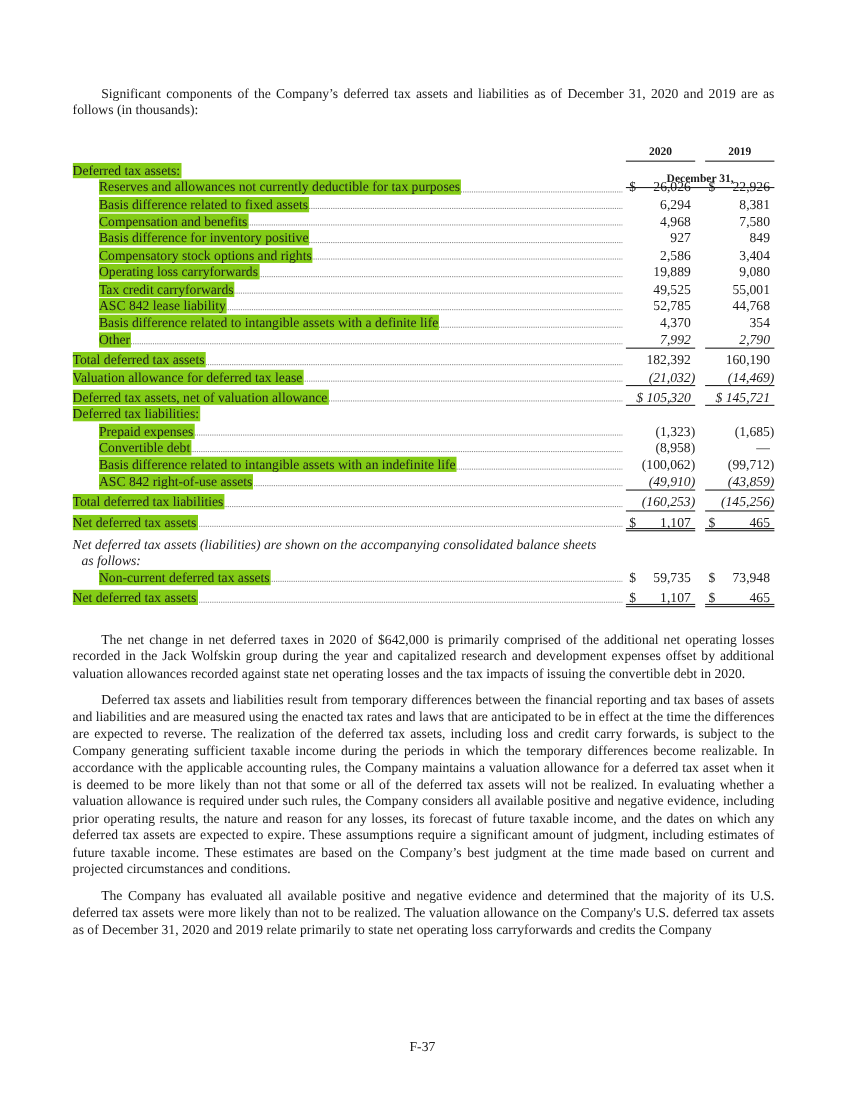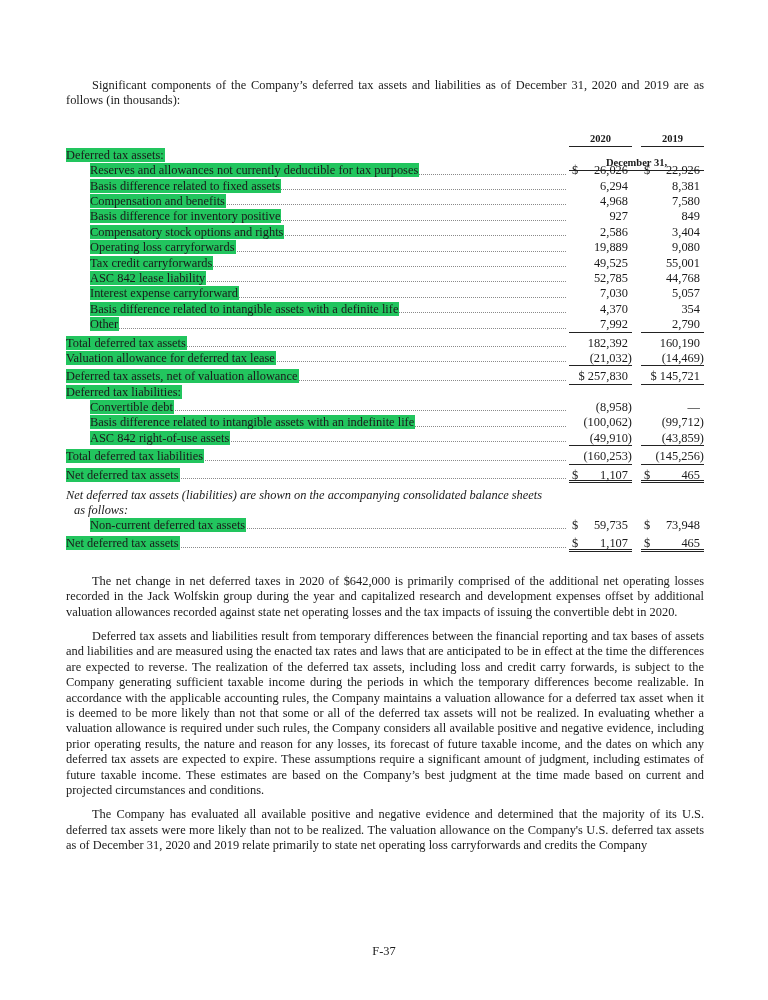--- a/index.html
+++ b/index.html
@@ -31,36 +31,36 @@
       border-bottom: 1.2px solid #222;
     }
     .hdr-year.c1 { left: 503px; }
     .hdr-year.c2 { left: 575px; }
 
     .row { position: relative; height: 15.4px; white-space: nowrap; }
     .row .lbl {
       position: absolute; left: 0; top: 0; width: 500px; overflow: hidden;
     }
     .row .lbl.ind1 { left: 24px; width: 476px; }
-    .row .lbl span.t { background: #22c55e; padding-right: 1px; }
+    .row .lbl span.t { background: #84cc16; padding-right: 1px; }
     .row .lbl .dots {
       position: absolute; left: 0; right: 0; bottom: 4px;
       border-bottom: 1px dotted #8a8a8a; z-index: 0;
     }
     .row .lbl span.t { position: relative; z-index: 1; }
 
     .cell {
       position: absolute; top: 0; width: 63px; height: 15.4px;
     }
     .cell.c1 { left: 503px; }
     .cell.c2 { left: 575px; }
     .cell .cur { position: absolute; left: 3px; top: 0; }
     .cell .val { position: absolute; right: 0; top: 0; }
     .cell .val.pos { right: 4px; }
-    .cell.ul { border-bottom: 1.2px solid #222; }
+    .cell.ul { border-bottom: 1.2px solid #222; font-style: italic; }
     .cell.dbl { border-bottom: 3.5px double #222; }
 
     .gap-s { height: 3px; }
     .gap-m { height: 5px; }
 
     .wrap-row { position: relative; height: 30px; }
     .wrap-row .lbl { position: absolute; left: 0; top: 0; width: 480px; white-space: normal; font-style: italic; }
     .wrap-row .lbl .l2 { padding-left: 8px; display: block; }
 
     .p2 { margin-top: 22px; }
@@ -160,29 +160,20 @@
     <div class="row">
       <div class="lbl ind1"><span class="dots"></span><span class="t">ASC 842 lease liability</span></div>
       <div class="cell c1">
           <span class="val pos">52,785</span>
         </div>
       <div class="cell c2">
           <span class="val pos">44,768</span>
         </div>
     </div>
     <div class="row">
-      <div class="lbl ind1"><span class="dots"></span><span class="t">Interest expense carryforward</span></div>
-      <div class="cell c1">
-          <span class="val pos">7,030</span>
-        </div>
-      <div class="cell c2">
-          <span class="val pos">5,057</span>
-        </div>
-    </div>
-    <div class="row">
       <div class="lbl ind1"><span class="dots"></span><span class="t">Basis difference related to intangible assets with a definite life</span></div>
       <div class="cell c1">
           <span class="val pos">4,370</span>
         </div>
       <div class="cell c2">
           <span class="val pos">354</span>
         </div>
     </div>
     <div class="row">
       <div class="lbl ind1"><span class="dots"></span><span class="t">Other</span></div>
@@ -210,30 +201,39 @@
           <span class="val">(21,032)</span>
         </div>
       <div class="cell c2 ul">
           <span class="val">(14,469)</span>
         </div>
     </div>
     <div class="gap-s"></div>
     <div class="row">
       <div class="lbl"><span class="dots"></span><span class="t">Deferred tax assets, net of valuation allowance</span></div>
       <div class="cell c1 ul">
-          <span class="val pos">$ 257,830</span>
+          <span class="val pos">$ 105,320</span>
         </div>
       <div class="cell c2 ul">
           <span class="val pos">$ 145,721</span>
         </div>
     </div>
     <div class="row">
       <div class="lbl nodots"><span class="t">Deferred tax liabilities:</span></div>
     </div>
 
+    <div class="row">
+      <div class="lbl ind1"><span class="dots"></span><span class="t">Prepaid expenses</span></div>
+      <div class="cell c1">
+          <span class="val">(1,323)</span>
+        </div>
+      <div class="cell c2">
+          <span class="val">(1,685)</span>
+        </div>
+    </div>
     <div class="row">
       <div class="lbl ind1"><span class="dots"></span><span class="t">Convertible debt</span></div>
       <div class="cell c1">
           <span class="val">(8,958)</span>
         </div>
       <div class="cell c2">
           <span class="val pos">—</span>
         </div>
     </div>
     <div class="row">

